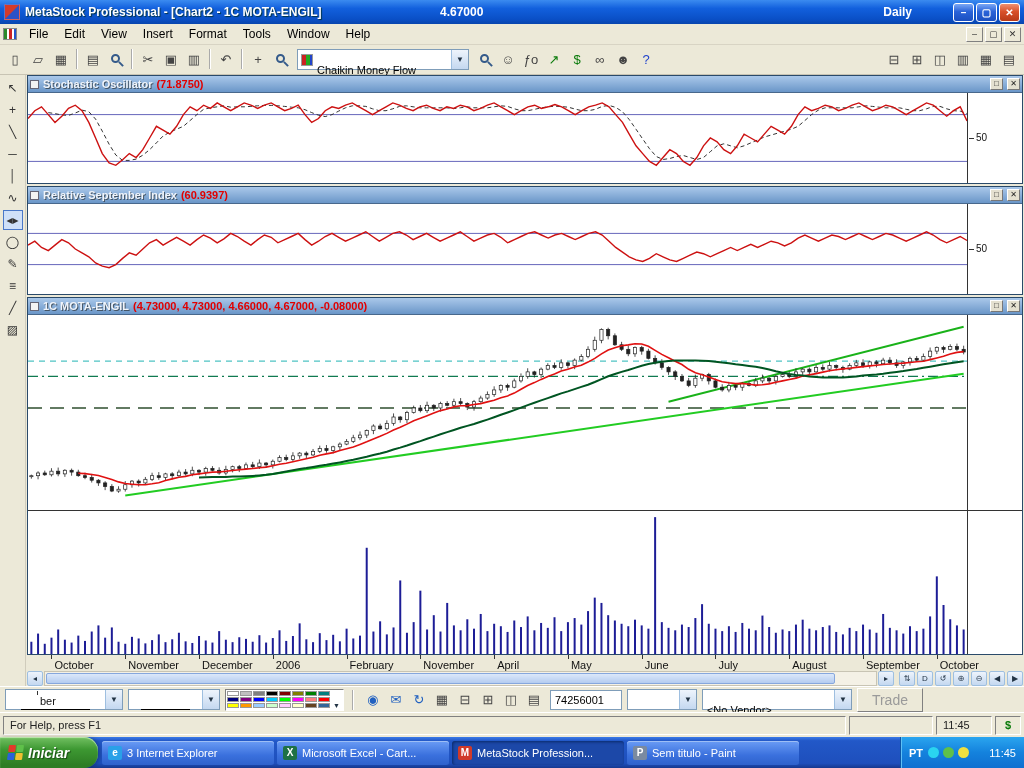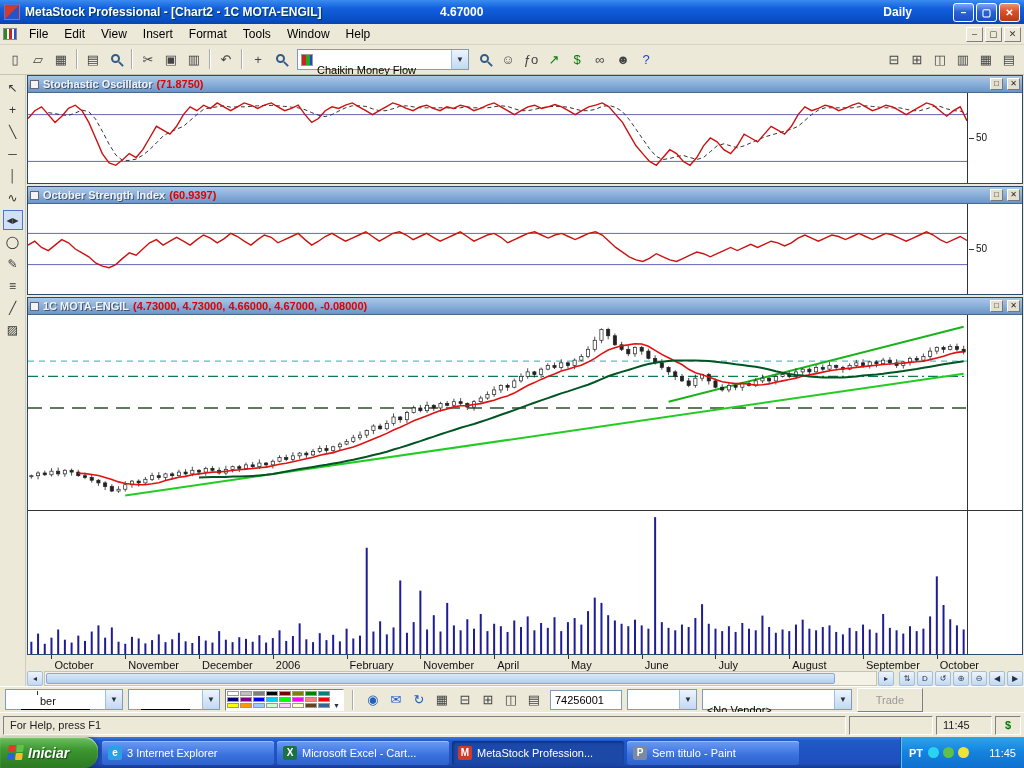--- a/index.html
+++ b/index.html
@@ -87,21 +87,21 @@
   .line-combo2 { width:92px; }
   .line-swatch { display:block; width:75%; height:1px; background:#000; margin:0 auto; }
   .palette { display:flex; align-items:flex-end; background:#fff; border:1px solid; border-color:#808080 #fff #fff #808080; padding:1px; }
   .pal-grid { display:grid; grid-template-columns:repeat(8,13px); grid-auto-rows:6px; gap:0; }
   .pal-swatch { width:12px; height:5px; border:1px solid #999; }
   .pal-arrow { font-size:7px; color:#234; padding:0 2px; }
   .bb-icons { display:flex; gap:1px; }
   .order-input { width:72px; height:20px; border:1px solid #7f9db9; font-size:11px; padding:0 4px; }
   .small-combo { width:70px; }
   .vendor-combo { width:150px; }
-  .trade-btn { width:66px; height:24px; font-size:11px; color:#9a9a9a; background:#ece9d8;
+  .trade-btn { width:66px; height:24px; font-size:14px; color:#9a9a9a; background:#ece9d8;
     border:1px solid; border-color:#fff #808080 #808080 #fff; }
 
   
   .statusbar { height:25px; display:flex; align-items:center; gap:3px; padding:2px 3px; background:#ece9d8; border-top:1px solid #fff; }
   .st-panel { height:19px; display:flex; align-items:center; padding:0 6px; font-size:11px; color:#222;
     border:1px solid; border-color:#808080 #fff #fff #808080; }
   .st-help { flex:1; }
   .st-empty { width:84px; }
   .st-time { width:56px; }
   .st-cur { width:26px; color:#0a7a0a; font-weight:bold; justify-content:center; }
@@ -250,21 +250,21 @@
             </svg>
           <div class="paxis" id="stoch-axis">
               <span class="ax-label" style="top: 39px;">50</span>
             </div>
         </div>
       </div>
 
       <div class="panel">
         <div class="phead">
           <span class="collapse-box"></span>
-          <span class="ptitle">October Strength Index</span>
+          <span class="ptitle">Relative September Index</span>
           <span class="pvalue">(60.9397)</span>
           <span class="pspacer"></span>
           <span class="pbtn">□</span>
           <span class="pbtn">✕</span>
         </div>
         <div class="pbody" id="rsi-body">
           <svg id="rsi-svg">
               <line x1="0" y1="29.4" x2="939" y2="29.4" stroke="#6666bb" stroke-width="1"></line>
               <line x1="0" y1="60.599999999999994" x2="939" y2="60.599999999999994" stroke="#6666bb" stroke-width="1"></line>
               <polyline points="0.0,41.1 6.8,37.2 13.5,43.4 20.3,46.6 27.0,41.1 33.8,35.6 40.5,38.8 47.3,45.0 54.0,48.9 60.8,52.8 67.6,59.0 74.3,62.2 81.1,63.7 87.8,60.6 94.6,54.4 101.3,48.9 108.1,51.2 114.8,45.0 121.6,38.8 128.4,35.6 135.1,41.1 141.9,37.2 148.6,33.3 155.4,37.2 162.1,41.1 168.9,35.6 175.6,31.0 182.4,34.1 189.2,38.8 195.9,34.9 202.7,29.4 209.4,32.5 216.2,37.2 222.9,41.1 229.7,35.6 236.4,31.0 243.2,33.3 249.9,38.8 256.7,35.6 263.5,32.5 270.2,29.4 277.0,35.6 283.7,41.1 290.5,37.2 297.2,32.5 304.0,29.4 310.7,33.3 317.5,37.2 324.3,34.1 331.0,31.0 337.8,27.8 344.5,32.5 351.3,37.2 358.0,33.3 364.8,29.4 371.5,27.8 378.3,31.0 385.1,35.6 391.8,32.5 398.6,29.4 405.3,33.3 412.1,37.2 418.8,34.1 425.6,31.0 432.3,27.8 439.1,32.5 445.9,37.2 452.6,34.1 459.4,31.0 466.1,29.4 472.9,33.3 479.6,38.8 486.4,35.6 493.1,32.5 499.9,29.4 506.7,27.8 513.4,31.0 520.2,34.1 526.9,31.0 533.7,29.4 540.4,32.5 547.2,35.6 553.9,32.5 560.7,29.4 567.5,27.8 574.2,31.0 581.0,37.2 587.7,43.4 594.5,48.1 601.2,52.8 608.0,55.9 614.7,57.5 621.5,54.4 628.3,49.7 635.0,52.8 641.8,55.9 648.5,57.5 655.3,54.4 662.0,51.2 668.8,48.1 675.5,49.7 682.3,52.8 689.1,49.7 695.8,46.6 702.6,43.4 709.3,46.6 716.1,43.4 722.8,40.3 729.6,43.4 736.3,40.3 743.1,37.2 749.8,38.8 756.6,41.9 763.4,38.8 770.1,34.1 776.9,31.0 783.6,34.1 790.4,37.2 797.1,34.1 803.9,31.0 810.6,32.5 817.4,35.6 824.2,32.5 830.9,29.4 837.7,32.5 844.4,35.6 851.2,32.5 857.9,29.4 864.7,31.0 871.4,34.1 878.2,37.2 885.0,34.1 891.7,31.0 898.5,27.8 905.2,31.0 912.0,35.6 918.7,38.8 925.5,35.6 932.2,32.5 939.0,36.5" fill="none" stroke="#cc1111" stroke-width="1.4"></polyline>

